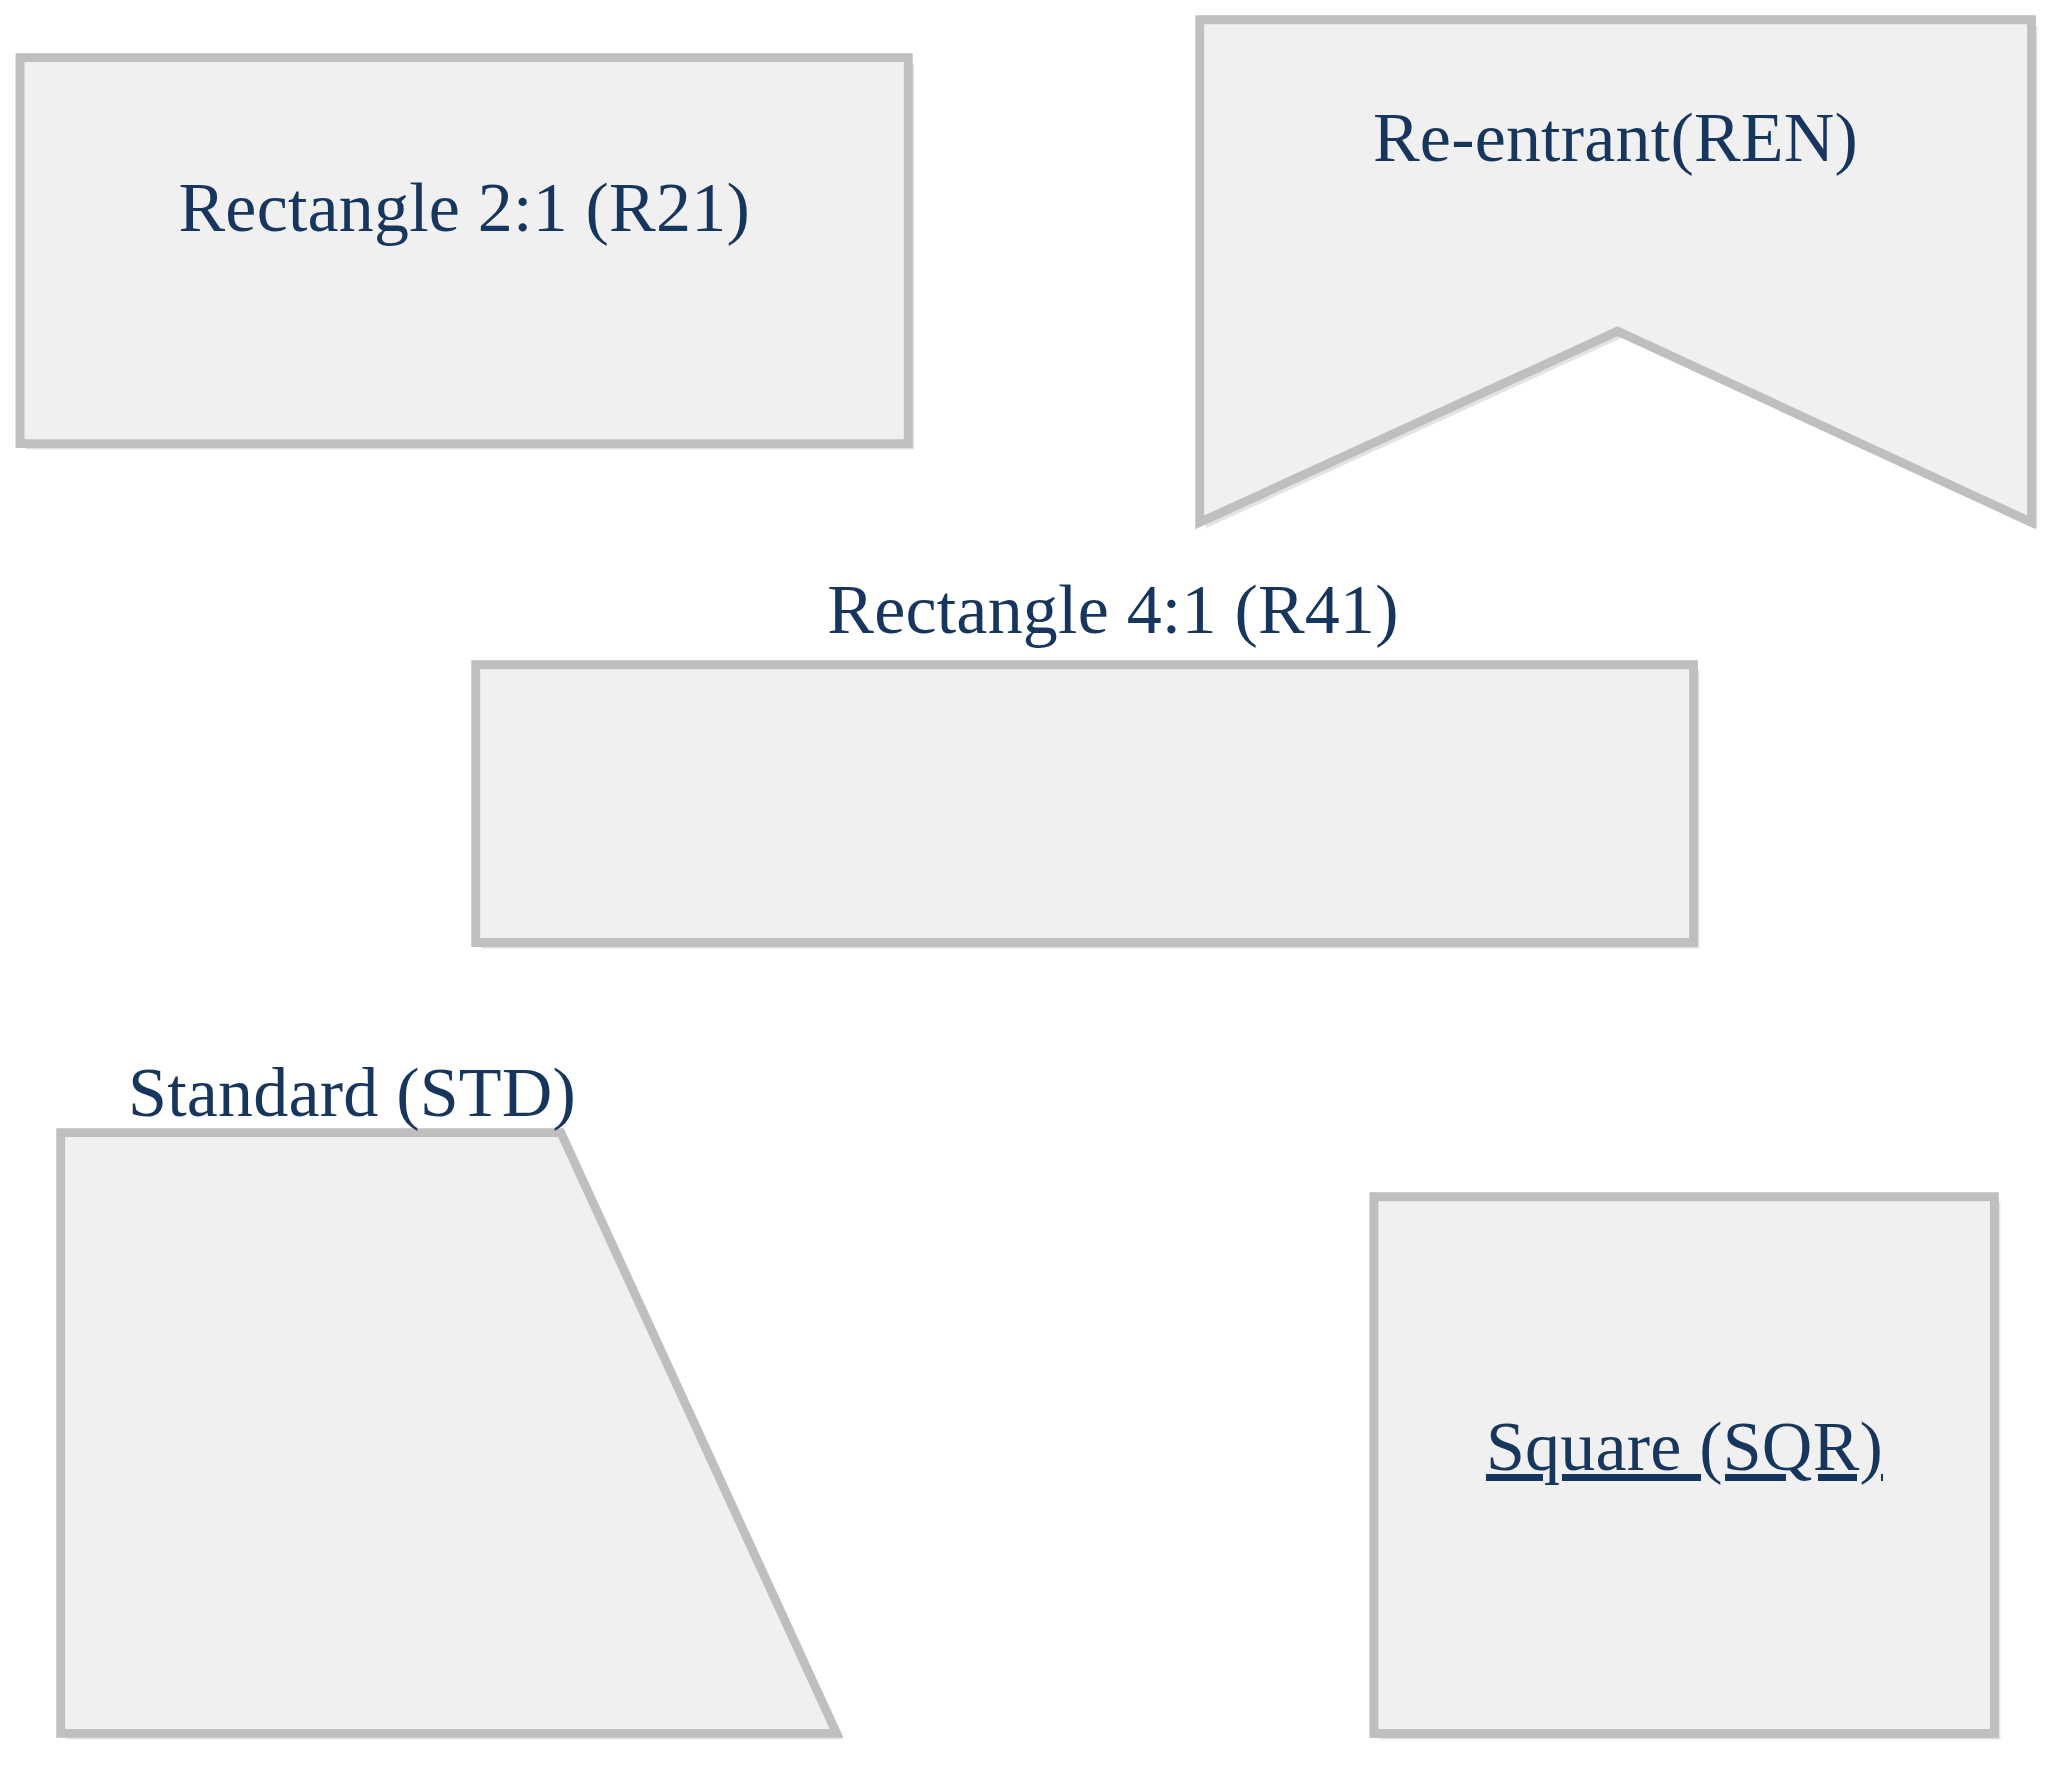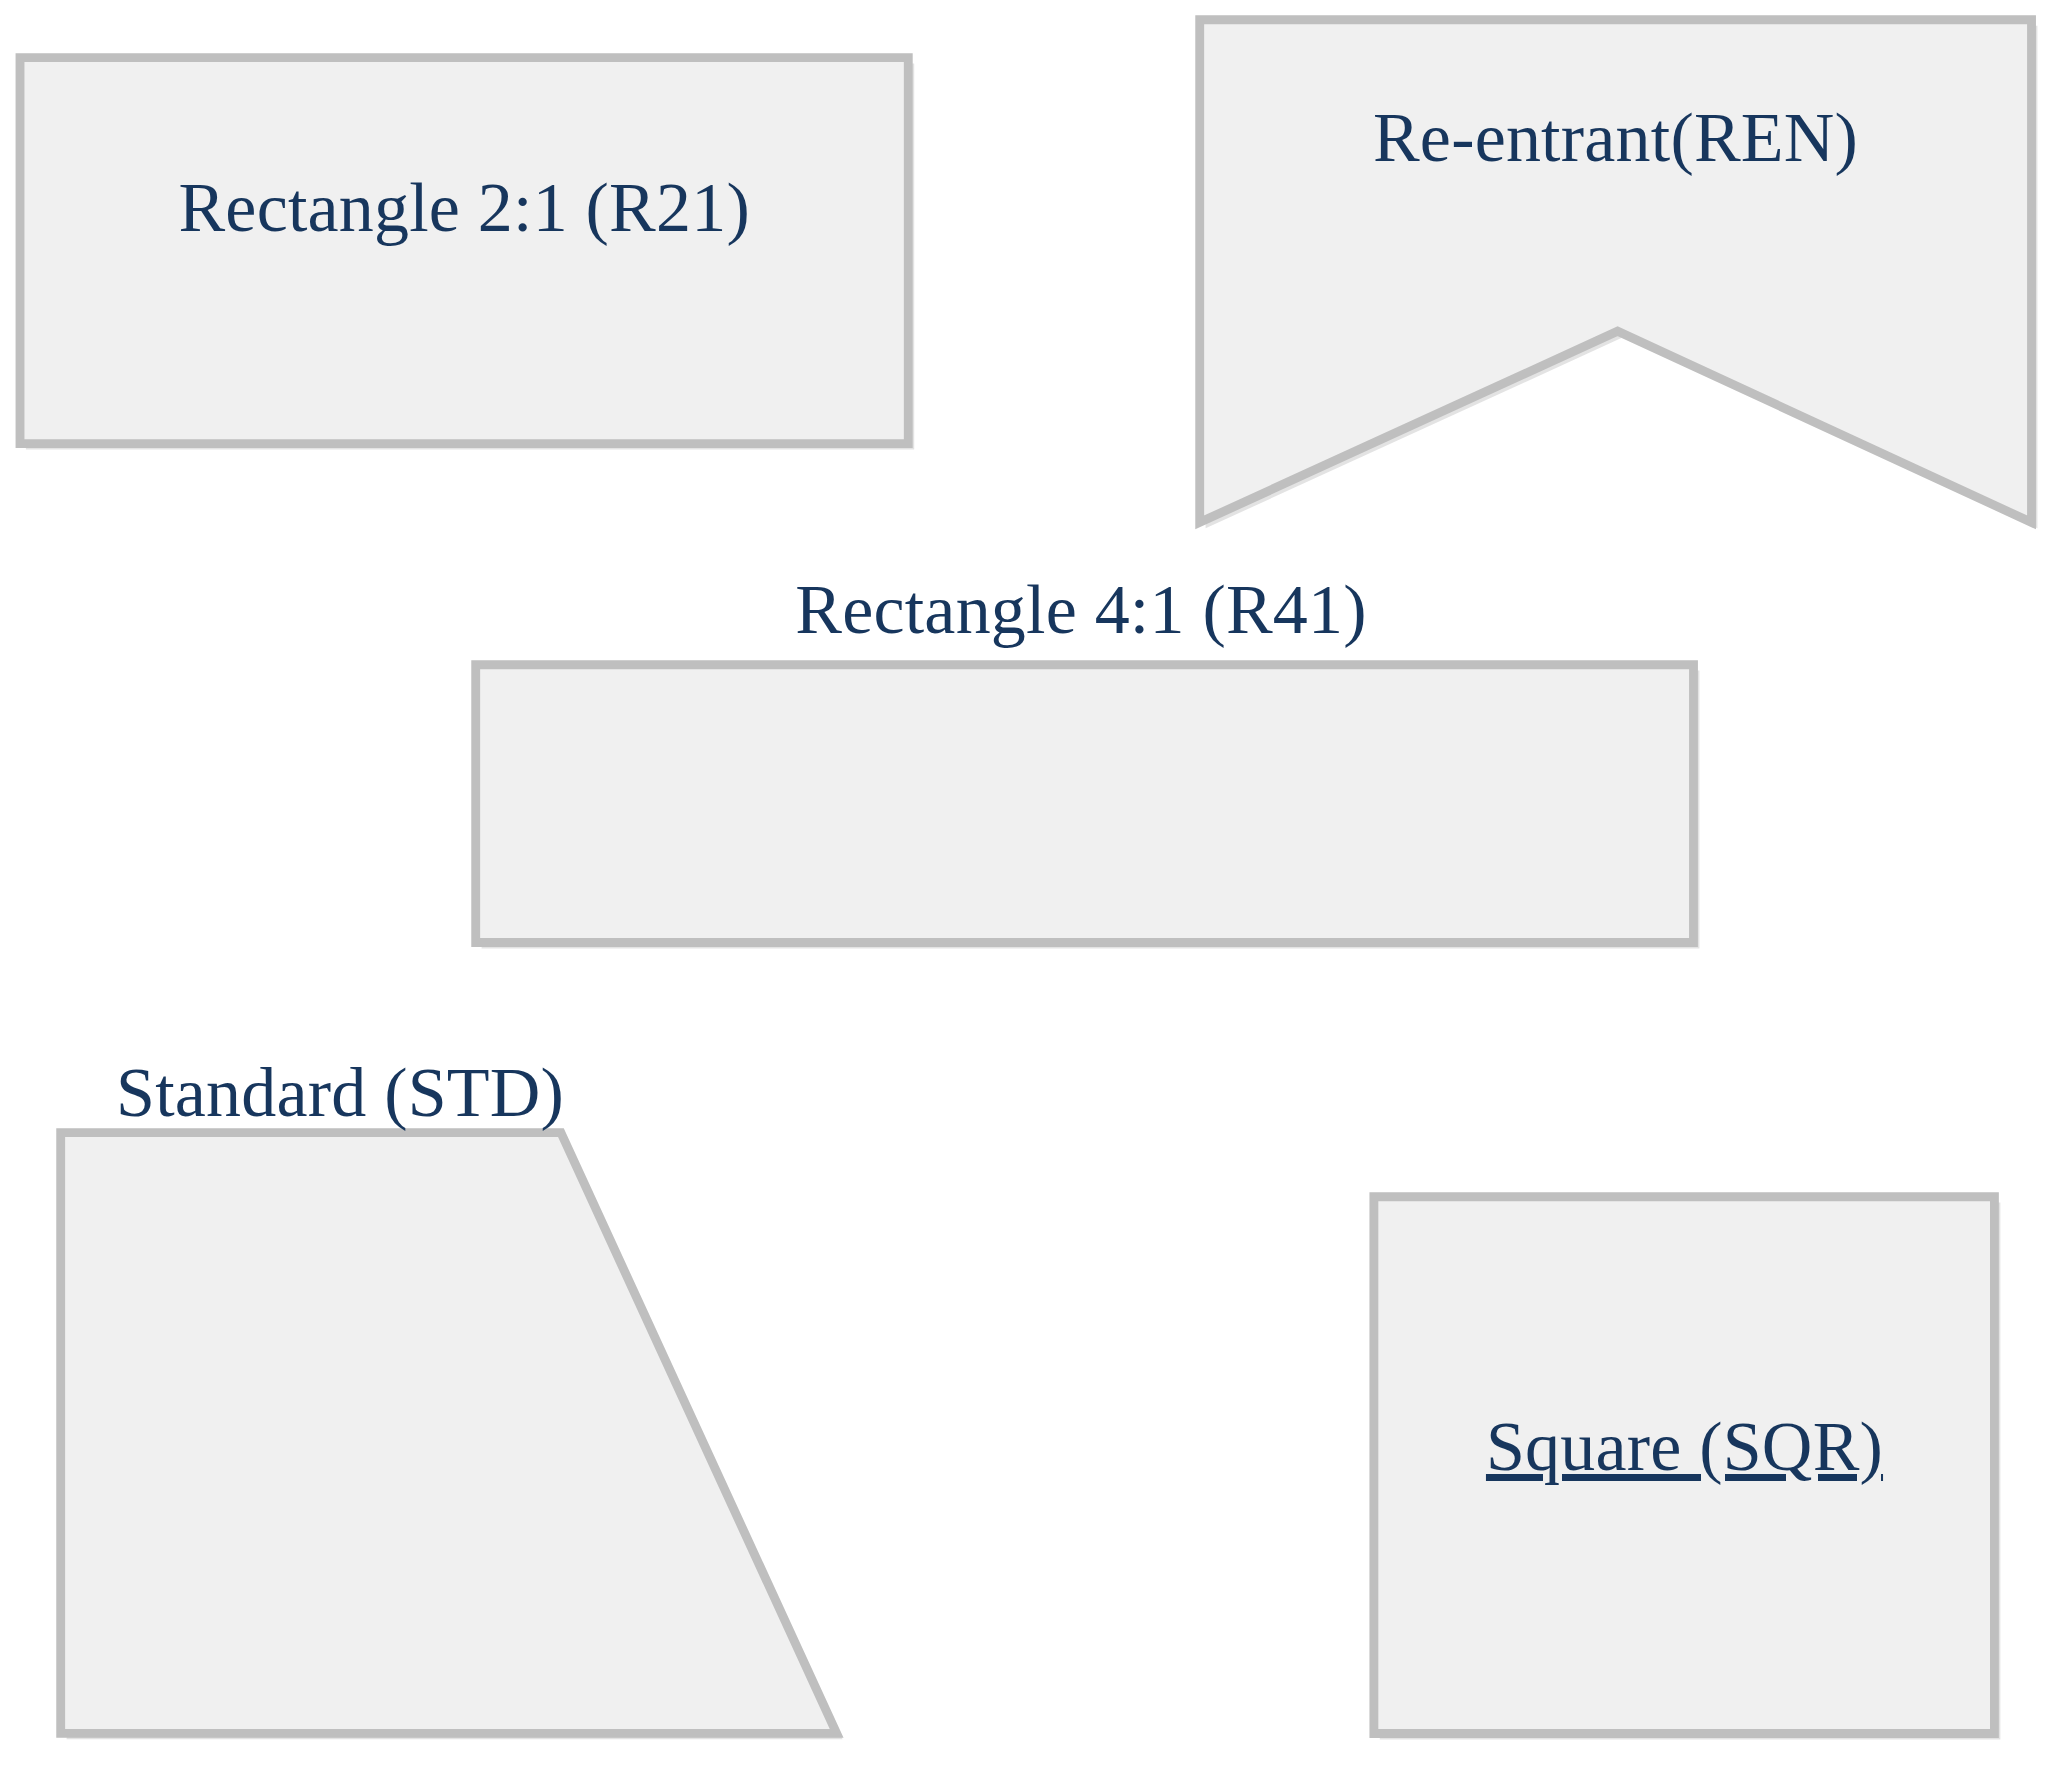--- a/index.html
+++ b/index.html
@@ -38,24 +38,24 @@
   }
 
   
   #shape-r21      { left: 0px;    top: 29.6px;   }
   #label-r21      { left: 19.7px;   top: 169px;  width: 889px; }
 
   #shape-ren      { left: 1180px; top: 0px;    }
   #label-ren      { left: 1200px; top: 99px;  width: 831px; }
 
   #shape-r41      { left: 456px;  top: 640px;  }
-  #label-r41      { left: 472px;  top: 571px;  width: 1218px; }
+  #label-r41      { left: 504px;  top: 571px;  width: 1218px; }
 
   #shape-std      { left: 41px;   top: 1103px; }
-  #label-std      { left: 62px;   top: 1054px; width: 493px; text-align: right; padding-left: 54px; box-sizing: border-box; }
+  #label-std      { left: 74px;   top: 1054px; width: 493px; text-align: right; padding-left: 54px; box-sizing: border-box; }
 
   #shape-sqr      { left: 1354px; top: 1177px; }
   #label-sqr      { left: 1374px; top: 1408px; width: 621px; text-decoration: underline; }
 </style>
 </head>
 <body>
 
 <div id="canvas">
 
   <div class="shape" id="shape-r21">

